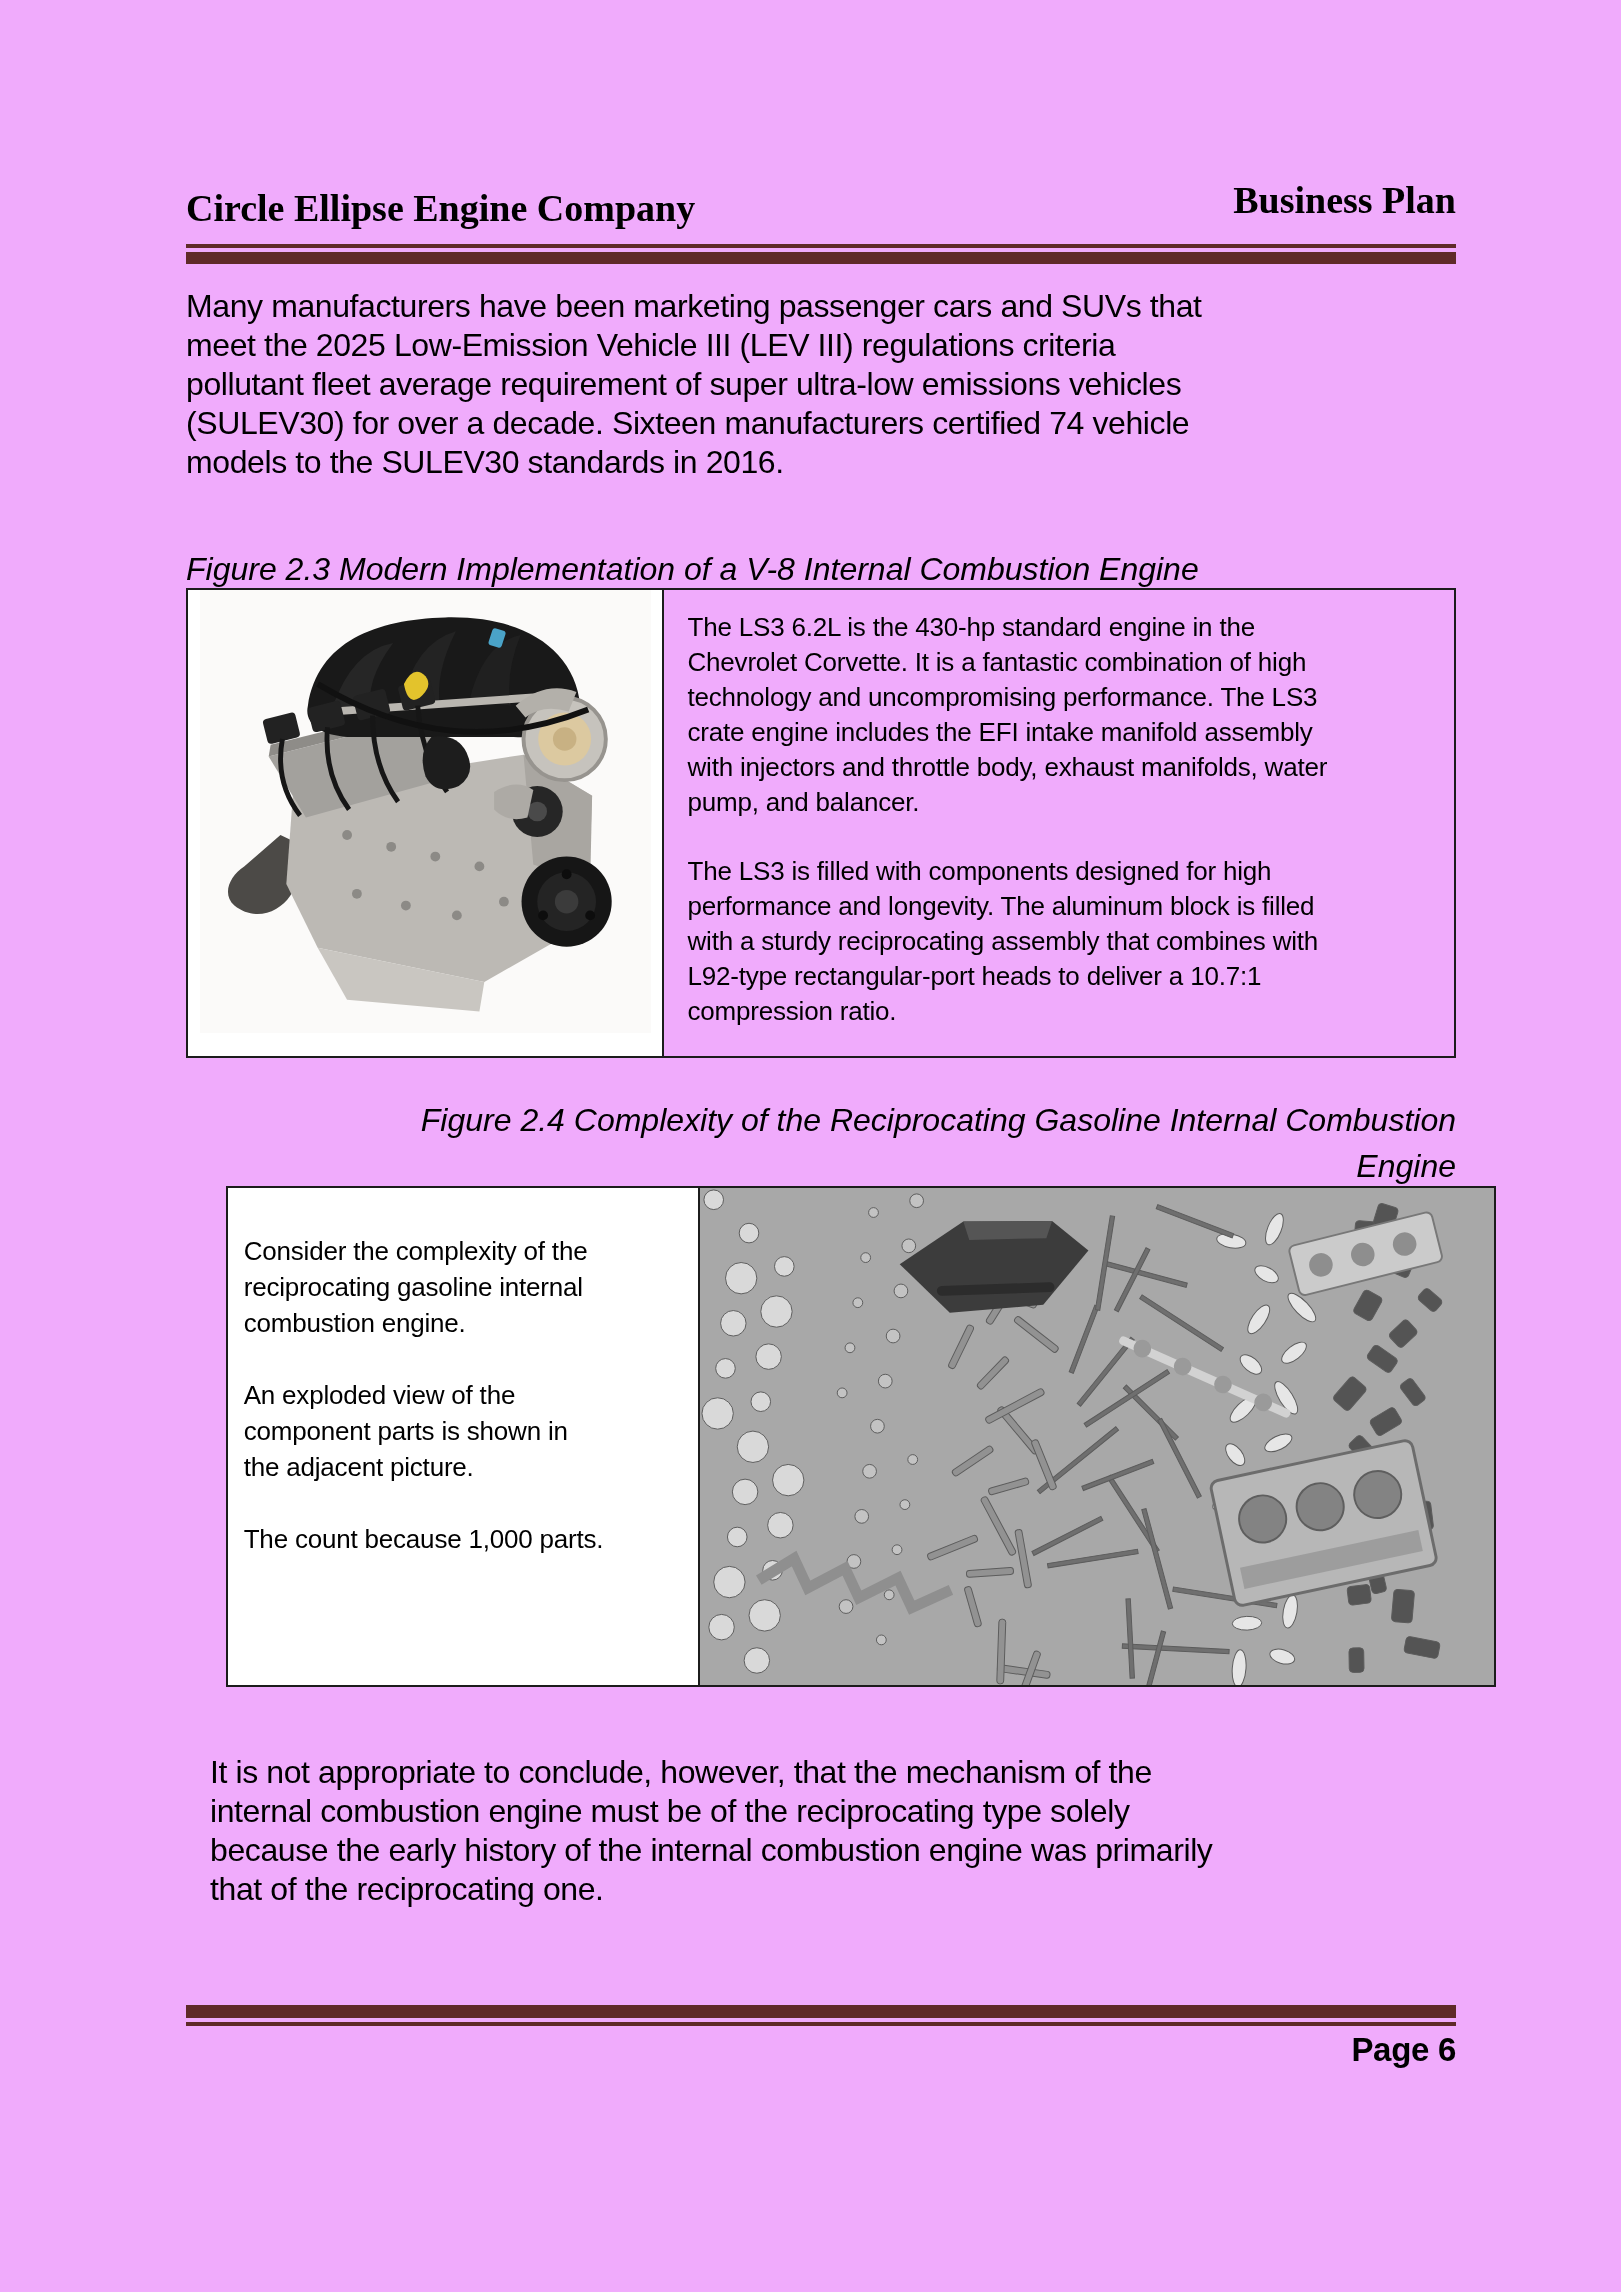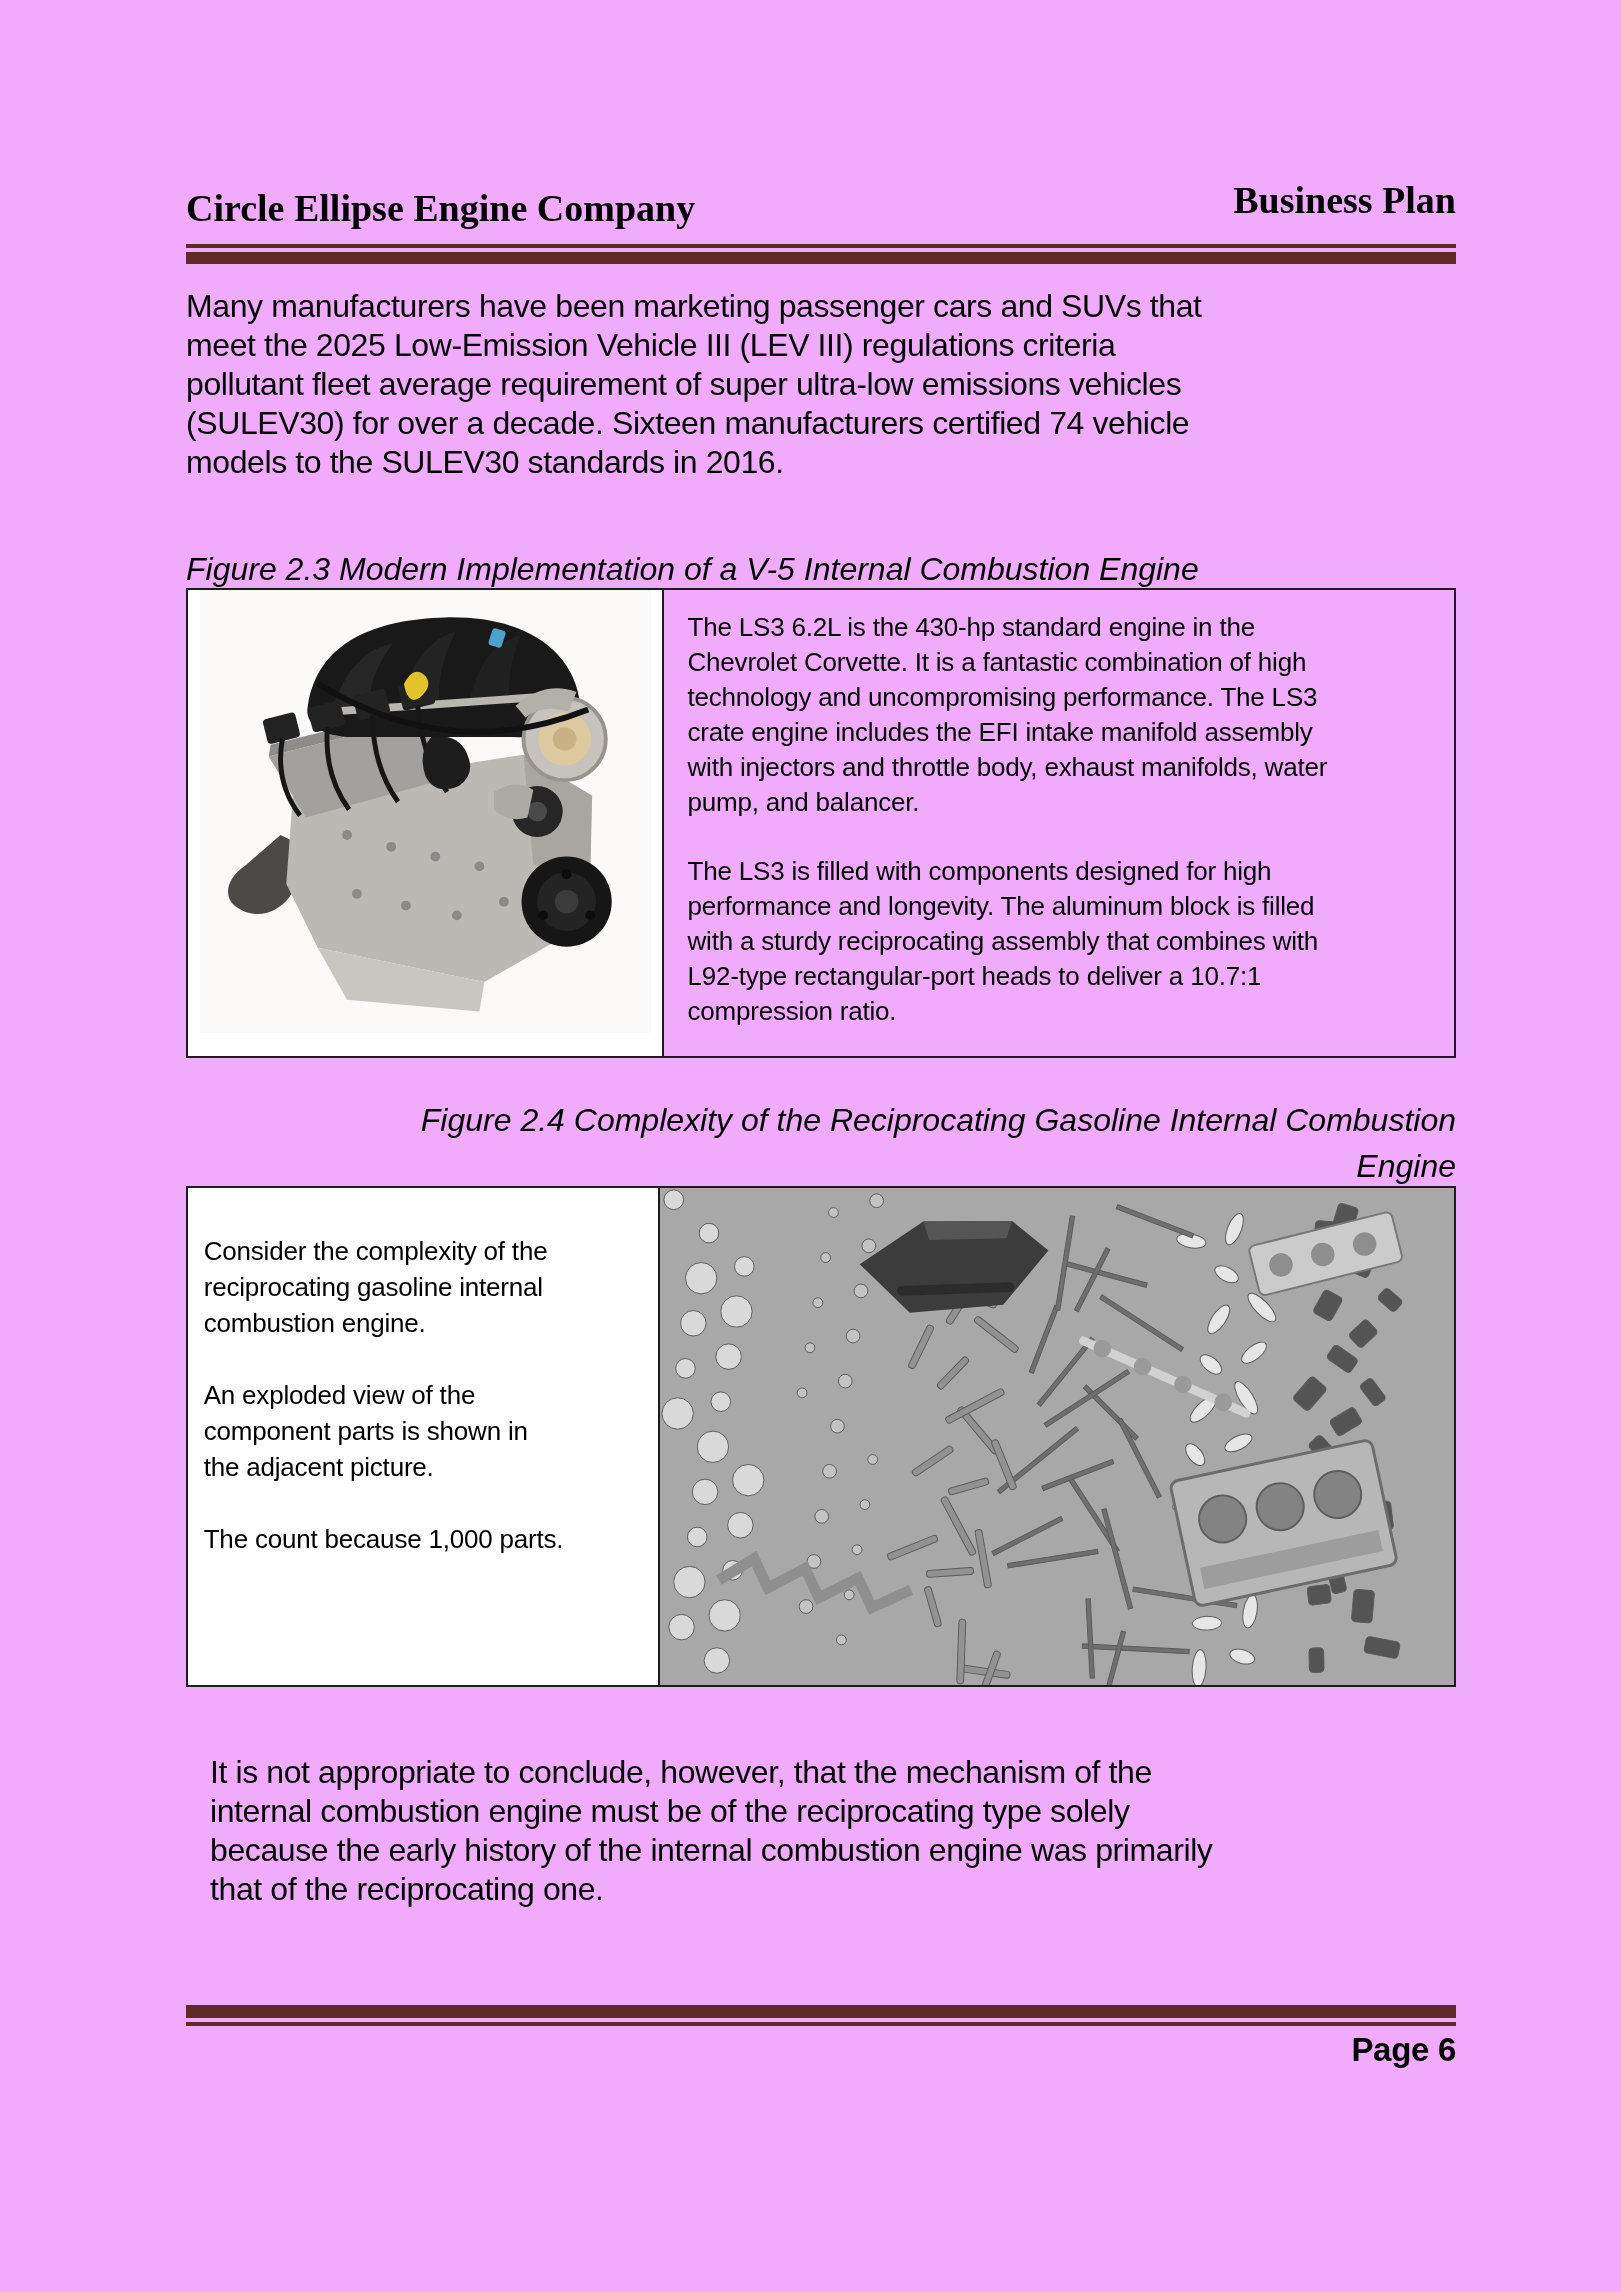--- a/index.html
+++ b/index.html
@@ -78,21 +78,21 @@
   <div class="hdr-title">Business Plan</div>
   <div class="rule rule-top-thin maroon" style="background: rgb(95, 42, 40);"></div>
   <div class="rule rule-top-thick maroon" style="background: rgb(95, 42, 40);"></div>
 
   <div class="bodytext intro">Many manufacturers have been marketing passenger cars and SUVs that
 meet the 2025 Low-Emission Vehicle III (LEV III) regulations criteria
 pollutant fleet average requirement of super ultra-low emissions vehicles
 (SULEV30) for over a decade. Sixteen manufacturers certified 74 vehicle
 models to the SULEV30 standards in 2016.</div>
 
-  <div class="caption cap23">Figure 2.3 Modern Implementation of a V-5 Internal Combustion Engine</div>
+  <div class="caption cap23">Figure 2.3 Modern Implementation of a V-8 Internal Combustion Engine</div>
 
   <div class="figtable fig23" style="border-color: rgb(28, 28, 28);">
     <div class="cell fig23-left cell-divider">
 
       <svg class="photo-svg" width="451" height="443" viewBox="0 0 460 452">
         <rect x="0" y="0" width="460" height="452" fill="#fbfaf9"></rect>
 
         <path d="M45,282 C30,292 22,310 35,322 C55,338 80,330 92,312 L120,268 L82,250 Z" fill="#4c4a47"></path>
         <path d="M95,250 q20,-18 42,-4 l-12,34 q-22,6 -34,-8 Z" fill="#585653"></path>
 
@@ -173,21 +173,21 @@
 performance and longevity. The aluminum block is filled
 with a sturdy reciprocating assembly that combines with
 L92-type rectangular-port heads to deliver a 10.7:1
 compression ratio.</p>
     </div>
   </div>
 
   <div class="caption cap24">Figure 2.4 Complexity of the Reciprocating Gasoline Internal Combustion
 Engine</div>
 
-  <div class="figtable fig24" style="border-color: rgb(28, 28, 28);">
+  <div class="figtable fig24" style="border-color: rgb(28, 28, 28); margin-left: 40px;">
     <div class="cell fig24-left cell-divider">
       <p class="cellpara">Consider the complexity of the
 reciprocating gasoline internal
 combustion engine.</p>
       <p class="cellpara">An exploded view of the
 component parts is shown in
 the adjacent picture.</p>
       <p class="cellpara">The count because 1,000 parts.</p>
     </div>
     <div class="cell fig24-right">

